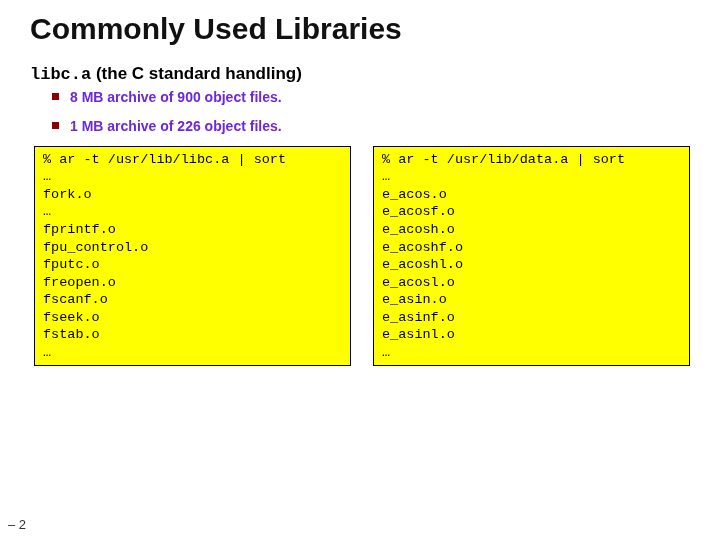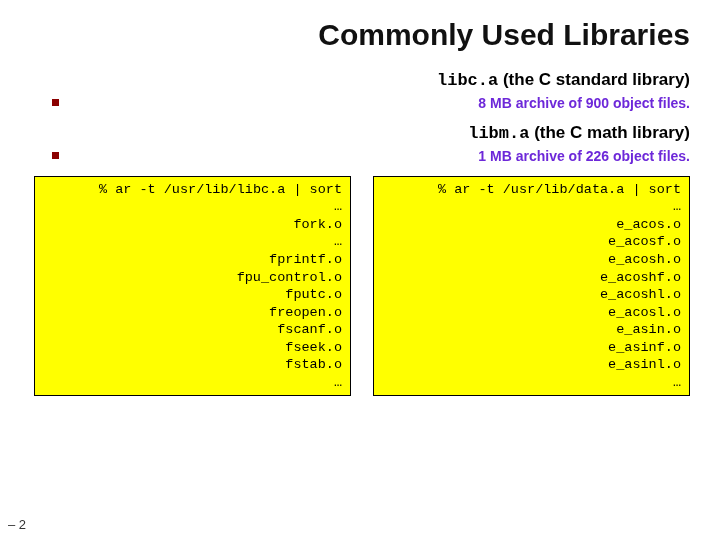--- a/index.html
+++ b/index.html
@@ -4,22 +4,21 @@
 <style>
   * { box-sizing: border-box; margin: 0; padding: 0; }
   html, body { width: 720px; height: 540px; }
   body {
     background: #fff;
     font-family: Arial, Helvetica, sans-serif;
     position: relative;
     overflow: hidden;
   }
   .slide {
-    padding: 18px 30px 10px 30px;
-    text-align: right;
+    padding: 12px 30px 10px 30px;
   }
   .title {
     font-size: 30px;
     font-weight: bold;
     color: #111;
     margin-bottom: 18px;
   }
   .subhead {
     font-size: 17px;
     font-weight: bold;
@@ -75,29 +74,26 @@
   }
 </style>
 </head>
 <body>
 
 <div class="slide">
 
   <h1 class="title">Commonly Used Libraries</h1>
 
   <div class="subhead">
-    <span class="mono">libc.a</span><span> (the C standard library)</span>
+    <span class="mono">libc.a</span><span> (the C standard handling)</span>
   </div>
   <ul class="bullets">
     <li>8 MB archive of 900 object files.</li>
   </ul>
 
-  <div class="subhead">
-    <span class="mono">libm.a</span><span> (the C math library)</span>
-  </div>
   <ul class="bullets">
     <li>1 MB archive of 226 object files.</li>
   </ul>
 
   <div class="code-row">
     <div class="code-box">% ar -t /usr/lib/libc.a | sort
 …
 fork.o
 …
 fprintf.o

